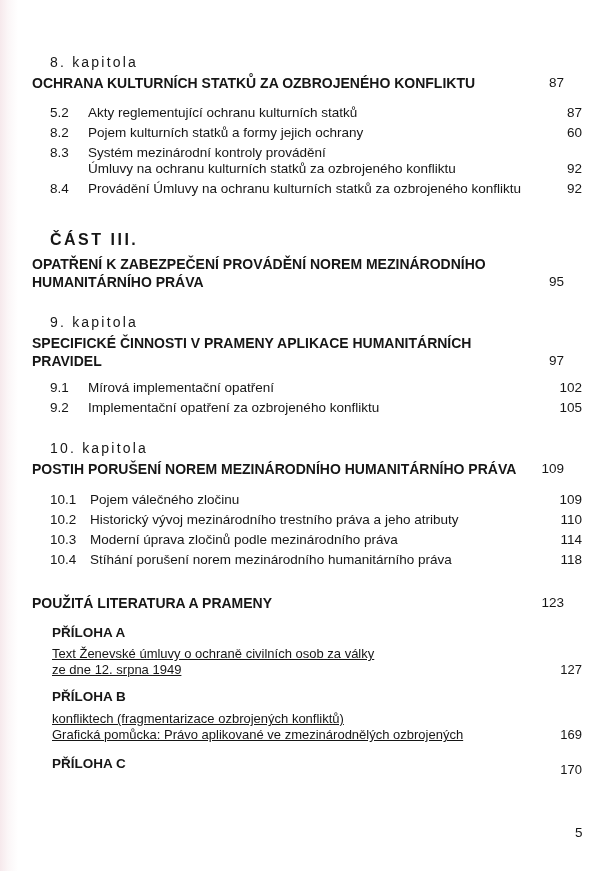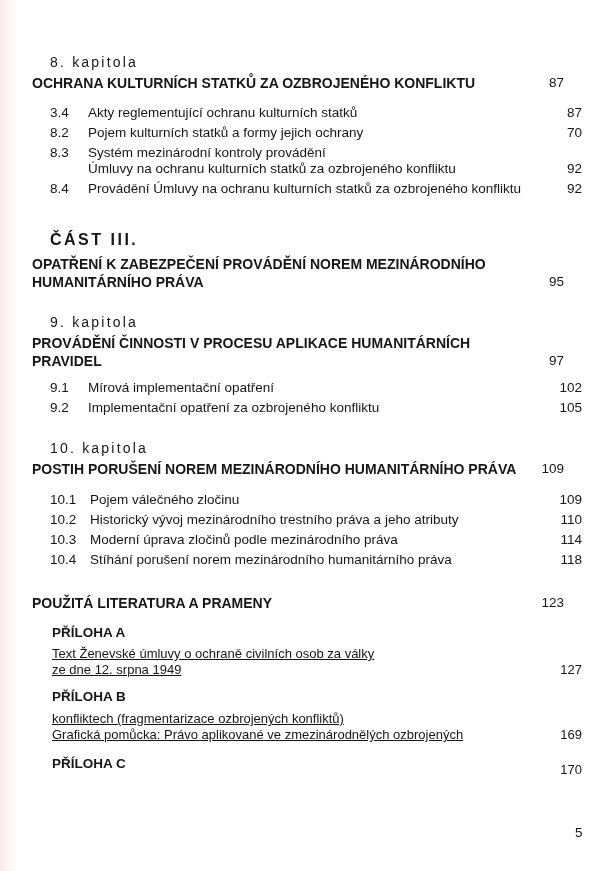--- a/index.html
+++ b/index.html
@@ -32,28 +32,28 @@
 
 <div class="page">
 
   <div class="chapter-label" style="top:54px">8. kapitola</div>
   <div class="heading" style="top:74px">
     <span class="text" style="width:480px">OCHRANA KULTURNÍCH STATKŮ ZA OZBROJENÉHO KONFLIKTU</span>
     <span class="page-no">87</span>
   </div>
 
   <div class="row" style="top:105px">
-    <span class="num">3.4</span>
+    <span class="num">5.2</span>
     <span class="title">Akty reglementující ochranu kulturních statků</span>
     <span class="page-no">87</span>
   </div>
   <div class="row" style="top:125px">
     <span class="num">8.2</span>
     <span class="title">Pojem kulturních statků a formy jejich ochrany</span>
-    <span class="page-no">70</span>
+    <span class="page-no">60</span>
   </div>
   <div class="row" style="top:145px">
     <span class="num">8.3</span>
     <span class="title">Systém mezinárodní kontroly provádění</span>
   </div>
   <div class="row" style="top:161px">
     <span class="title">Úmluvy na ochranu kulturních statků za ozbrojeného konfliktu</span>
     <span class="page-no">92</span>
   </div>
   <div class="row" style="top:181px">
@@ -66,21 +66,21 @@
   <div class="heading" style="top:255px">
     <span class="text" style="width:532px;white-space:nowrap">OPATŘENÍ K ZABEZPEČENÍ PROVÁDĚNÍ NOREM MEZINÁRODNÍHO</span>
   </div>
   <div class="heading" style="top:273px">
     <span class="text">HUMANITÁRNÍHO PRÁVA</span>
     <span class="page-no">95</span>
   </div>
 
   <div class="chapter-label" style="top:314px">9. kapitola</div>
   <div class="heading" style="top:334px">
-    <span class="text" style="white-space:nowrap">PROVÁDĚNÍ ČINNOSTI V PROCESU APLIKACE HUMANITÁRNÍCH</span>
+    <span class="text" style="white-space:nowrap">SPECIFICKÉ ČINNOSTI V PRAMENY APLIKACE HUMANITÁRNÍCH</span>
   </div>
   <div class="heading" style="top:352px">
     <span class="text">PRAVIDEL</span>
     <span class="page-no">97</span>
   </div>
 
   <div class="row" style="top:380px">
     <span class="num">9.1</span>
     <span class="title">Mírová implementační opatření</span>
     <span class="page-no">102</span>

